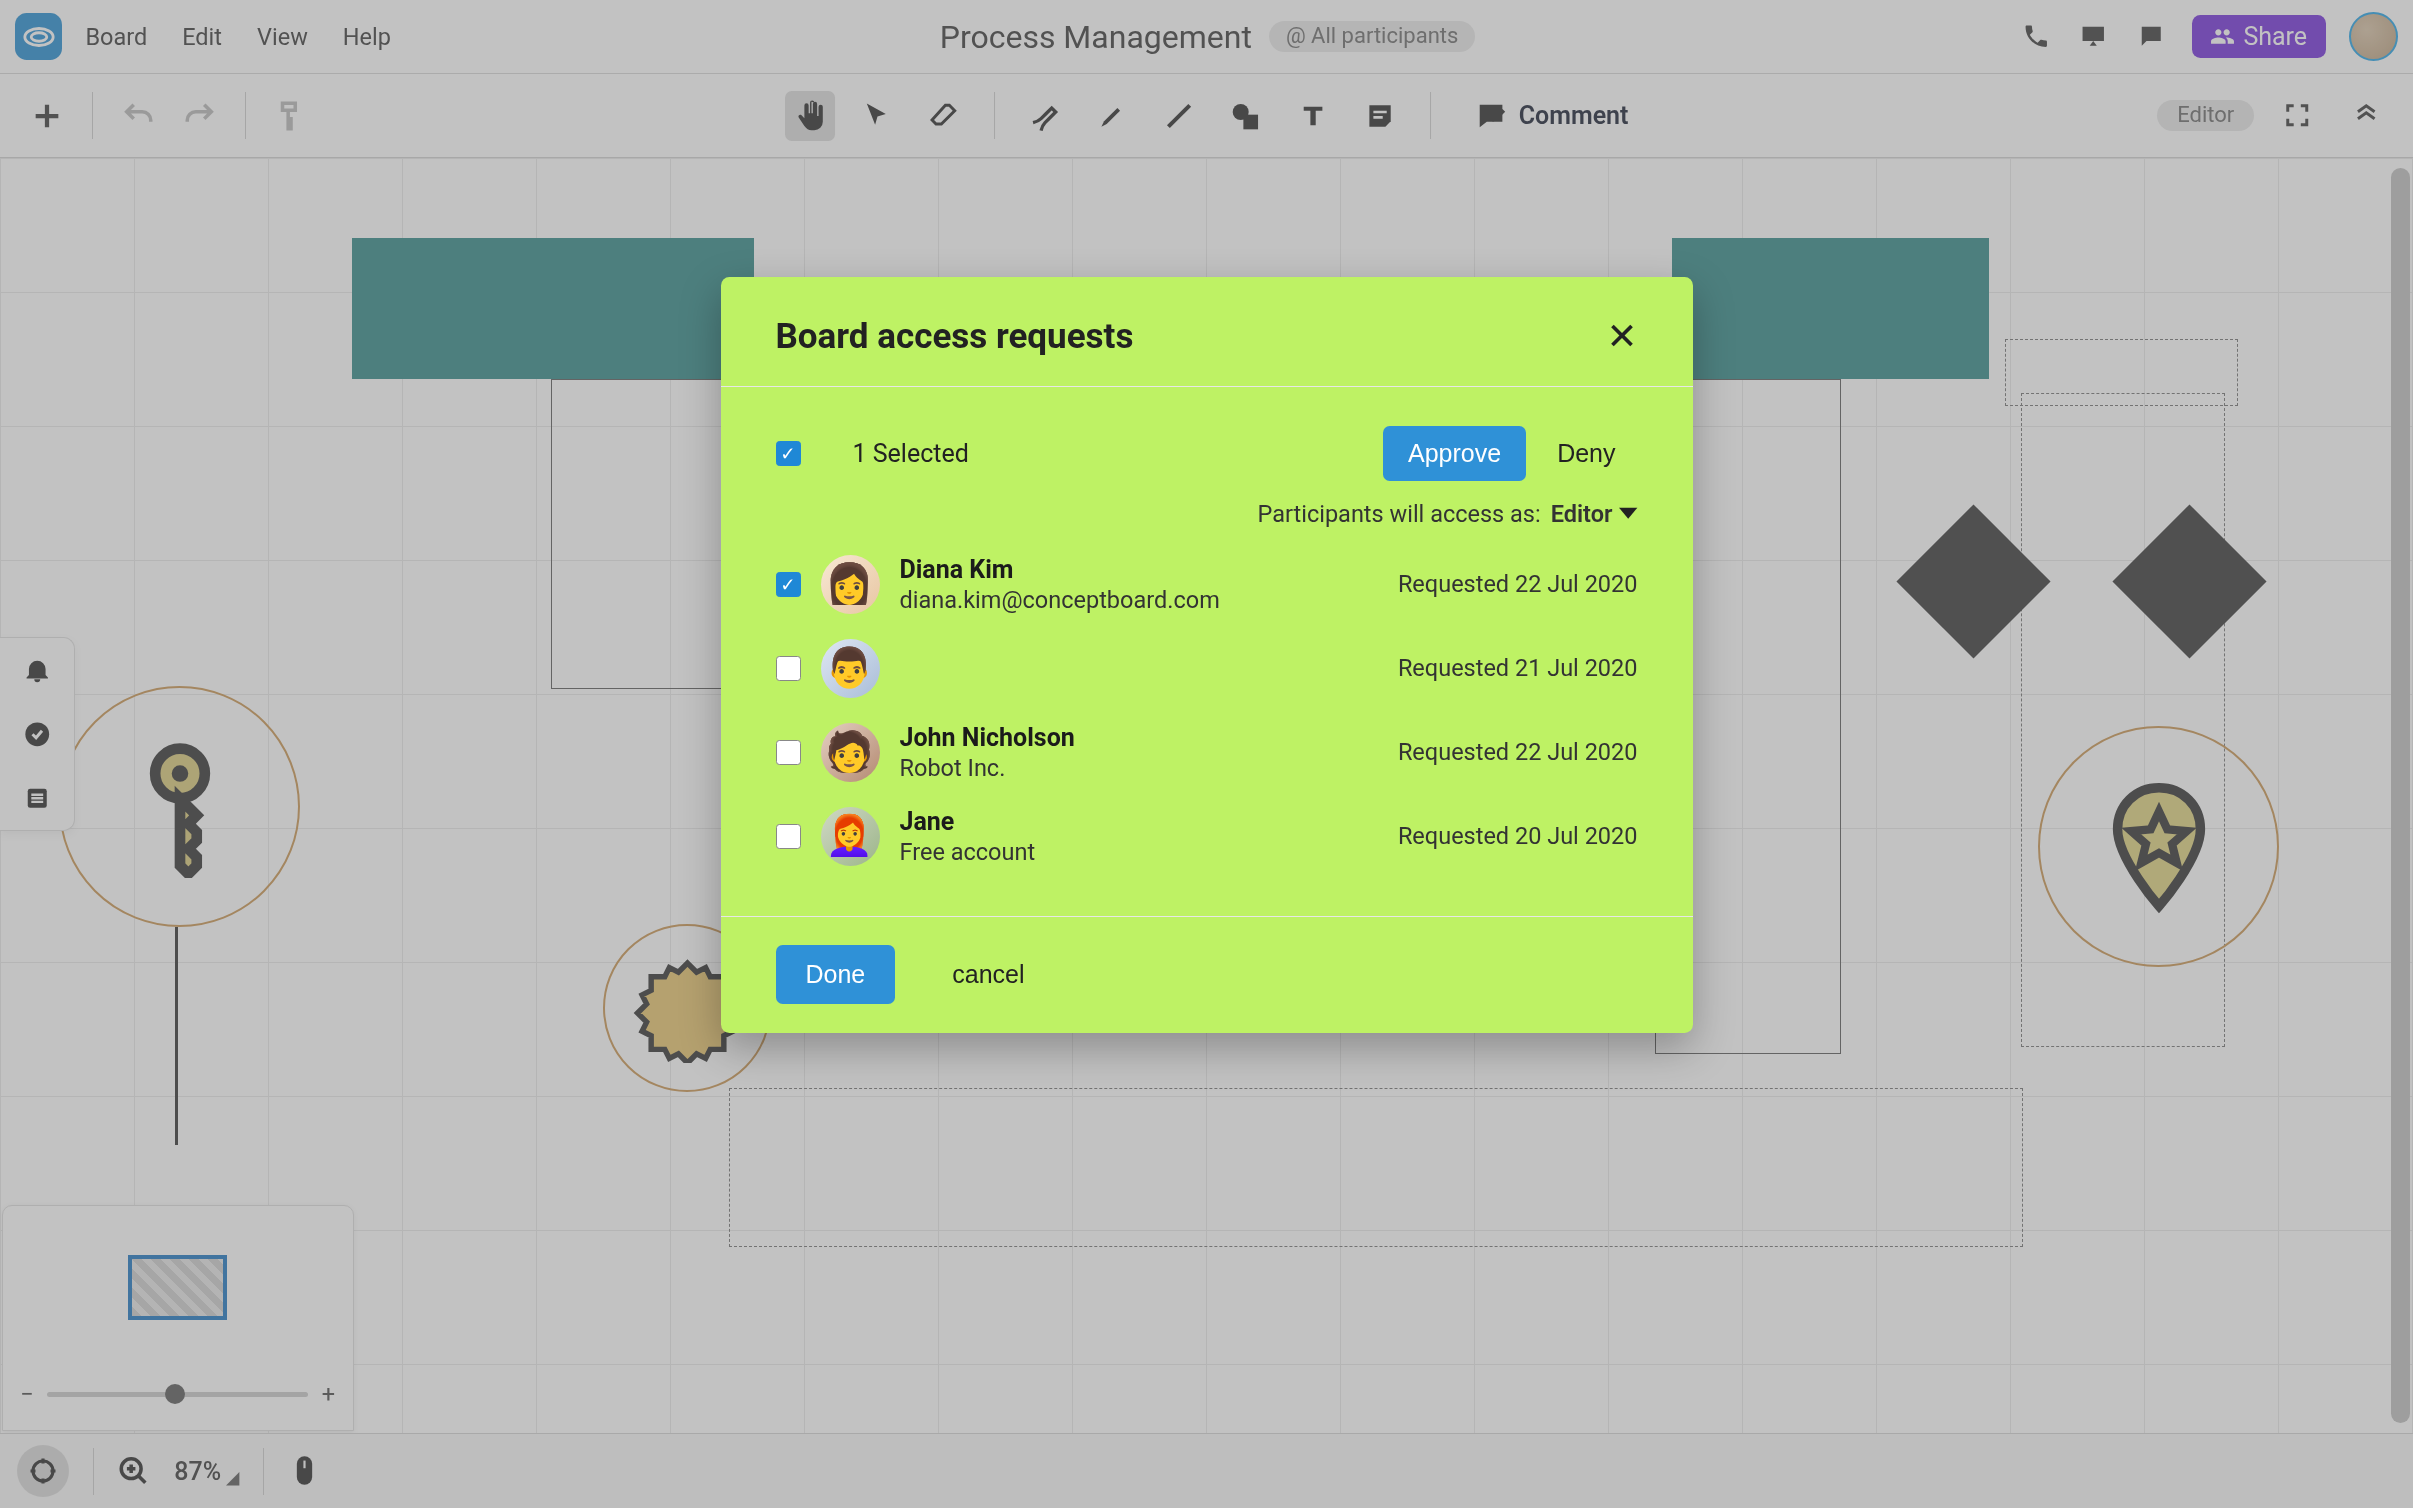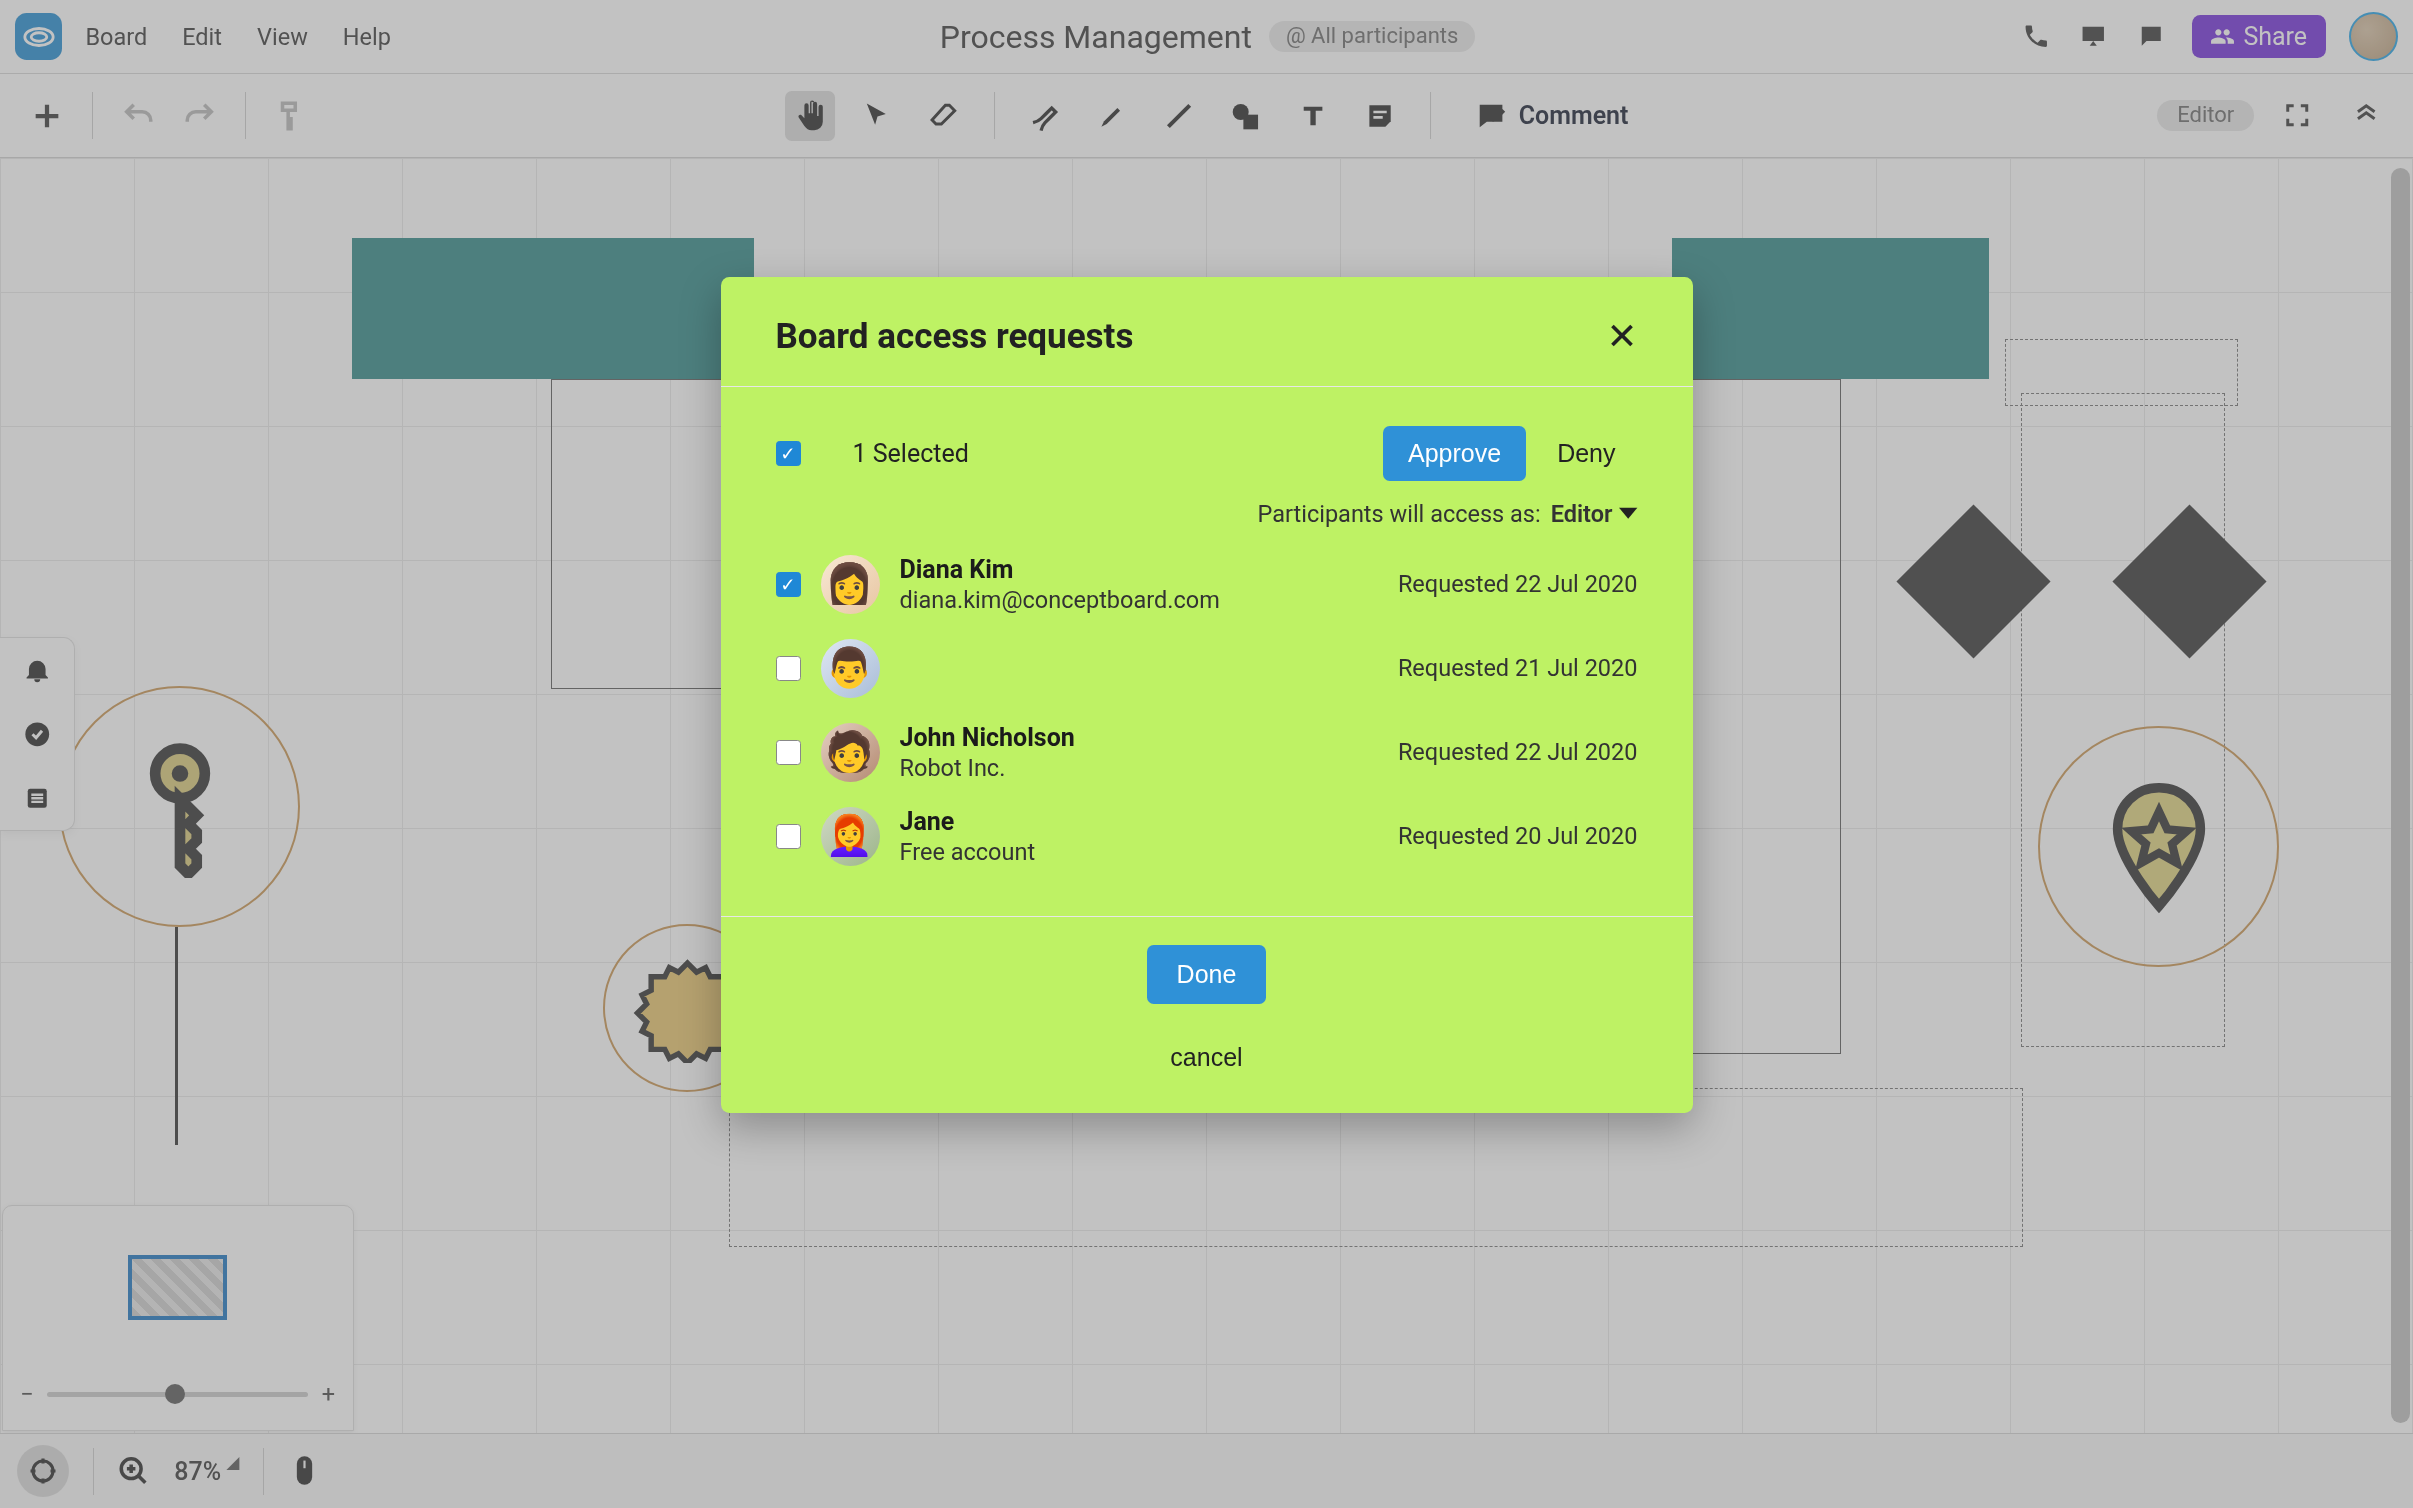--- a/index.html
+++ b/index.html
@@ -61,21 +61,21 @@
   .minimap-panel { position: absolute; left: 1.7px; bottom: 77px; width: 352px; height: 226px; background: #fff; border: 0.8px solid #ddd; border-radius: 10px 10px 0 0; box-shadow: 0 1.7px 5px rgba(0,0,0,.08); display:flex; flex-direction:column; align-items:center; }
   .minimap-thumb { margin-top: 49px; width: 99px; height: 65px; border: 4.2px solid #1472c0; background: repeating-linear-gradient(45deg,#ccc 0 6.7px,#e5e5e5 6.7px 13.4px); }
   .zoom-row { margin-top: auto; margin-bottom: 22px; display:flex; align-items:center; width: 90%; gap:13.4px; color:#444; }
   .zoom-track { flex:1; height:5px; background:#c9c9c9; border-radius:2.5px; position:relative; }
   .zoom-thumb { position:absolute; top:-7.5px; left:45%; width:20px; height:20px; background:#555; border-radius:50%; }
 
   
   .status-bar { position: absolute; left:0; right:0; bottom:0; height: 75px; background: #f7f7f7; border-top:0.8px solid #d2d2d2; display:flex; align-items:center; padding: 0 17px; gap: 23.5px; }
   .circle-btn { width:52px; height:52px; border-radius:50%; background:#d8d8d8; display:flex; align-items:center; justify-content:center; color:#333; cursor:pointer;}
   .sb-sep { width:0.8px; height:47px; background:#ccc; }
-  .zoom-pct { font-size:25px; color:#333; font-weight:500; display:flex; align-items:flex-start; gap:5px;}
+  .zoom-pct { font-size:25px; color:#333; font-weight:500; display:flex; align-items:flex-end; gap:5px;}
 
   
   .overlay { position: absolute; inset:0; background: rgba(120,120,120,.45); }
   .dialog { position: absolute; top: 277px; left: 50%; transform: translateX(-50%); width: 972px; background:#bef264; border-radius: 8.4px; box-shadow: 0 15px 42px rgba(0,0,0,.28); }
   .dialog-head { display:flex; align-items:center; justify-content:space-between; padding: 39px 55px 28.5px; border-bottom:0.8px solid #e7e7e7; }
   .dialog-title { font-size:35px; font-weight:680; color:#222; }
   .close-btn { font-size:37px; cursor:pointer; color:#222; line-height:1; }
   .dialog-body { padding: 39px 55px 50px; }
   .select-row { display:flex; align-items:center; margin-bottom: 17px; }
   .chk { width:25px; height:25px; border:1.7px solid #1f88d6; background:#1f88d6; display:flex; align-items:center; justify-content:center; color:#fff; font-size:18.4px; cursor:pointer; border-radius:3.4px;}
@@ -90,21 +90,21 @@
   .req-chk { flex:0 0 auto; }
   .avatar { width:59px; height:59px; border-radius:50%; background:#ddd; flex:0 0 auto; overflow:hidden; display:flex; align-items:center; justify-content:center; font-size:39px;}
   .av1 { background: linear-gradient(135deg,#f7e8d4,#e8c6a2); }
   .av2 { background: linear-gradient(135deg,#dfe7f2,#a9bdd8); }
   .av3 { background: linear-gradient(135deg,#e4d0c2,#b48a72); }
   .av4 { background: linear-gradient(135deg,#d0d8c5,#9cb58a); }
   .req-info { display:flex; flex-direction:column; gap:1.7px; }
   .req-name { font-weight:700; color:#1b1b1b; font-size:25px; }
   .req-sub { color:#333; font-size:23.5px; }
   .req-date { margin-left:auto; font-size:23.5px; color:#333; }
-  .dialog-foot { border-top:0.8px solid #e7e7e7; padding: 28.5px 55px; display:flex; align-items:center; gap: 25px; flex-direction: column;}
+  .dialog-foot { border-top:0.8px solid #e7e7e7; padding: 28.5px 55px; display:flex; align-items:center; gap: 35px;}
   .btn-done { background:#2f91d7; color:#fff; border:none; padding:15px 30px; font-size:25px; border-radius:6.7px; cursor:pointer; }
 
   svg { display:block; }
 </style>
 </head>
 <body>
 
 <div class="menu-bar">
   <div class="logo-box">
     <svg viewBox="0 0 24 24">

